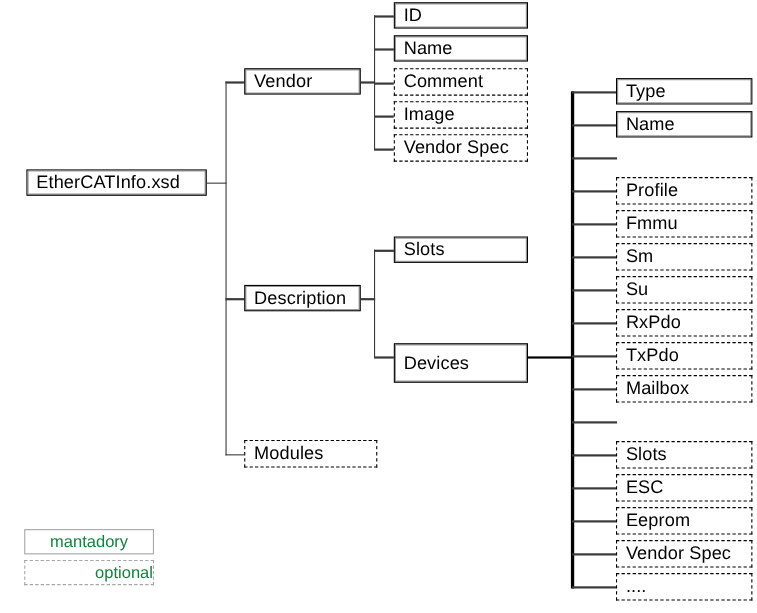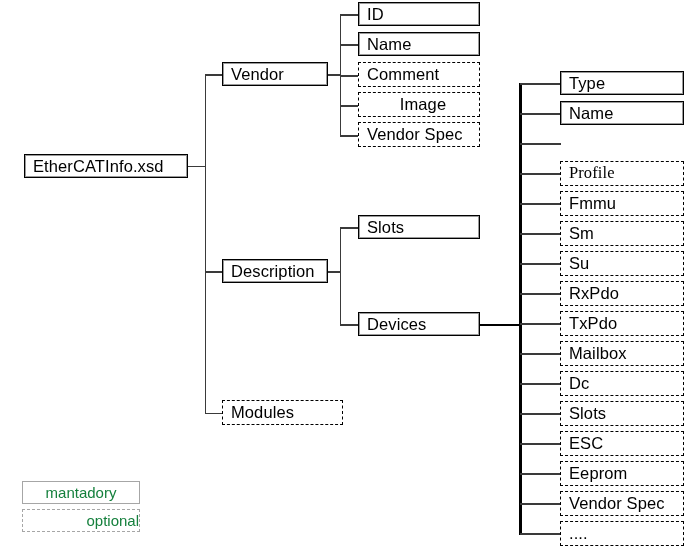--- a/index.html
+++ b/index.html
@@ -125,64 +125,61 @@
 
   <div class="node solid" style="left:358px; top:2px; width:122px; height:24px;">
     <span>ID</span>
   </div>
   <div class="node solid" style="left:358px; top:32px; width:122px; height:24px;">
     <span>Name</span>
   </div>
   <div class="node dashed" style="left:358px; top:62px; width:122px; height:25px;">
     <span>Comment</span>
   </div>
-  <div class="node dashed" style="left:358px; top:92px; width:122px; height:25px;justify-content:center;">
+  <div class="node dashed" style="left:358px; top:92px; width:122px; height:25px;">
     <span>Image</span>
   </div>
   <div class="node dashed" style="left:358px; top:122px; width:122px; height:25px;">
     <span>Vendor Spec</span>
   </div>
 
   <div class="node solid" style="left:358px; top:215px; width:122px; height:24px;">
     <span>Slots</span>
   </div>
-  <div class="node solid" style="left:358px; top:312px; width:122px; height:24px;">
+  <div class="node solid" style="left:358px; top:312px; width:122px; height:36px;">
     <span>Devices</span>
   </div>
 
   <div class="node solid" style="left:560px; top:71px; width:124px; height:24px;">
     <span>Type</span>
   </div>
   <div class="node solid" style="left:560px; top:101px; width:124px; height:24px;">
     <span>Name</span>
   </div>
-  <div class="node dashed" style="left:560px; top:161px; width:124px; height:25px;font-family:Liberation Serif, serif;">
+  <div class="node dashed" style="left:560px; top:161px; width:124px; height:25px;">
     <span>Profile</span>
   </div>
   <div class="node dashed" style="left:560px; top:191px; width:124px; height:25px;">
     <span>Fmmu</span>
   </div>
   <div class="node dashed" style="left:560px; top:221px; width:124px; height:25px;">
     <span>Sm</span>
   </div>
   <div class="node dashed" style="left:560px; top:251px; width:124px; height:25px;">
     <span>Su</span>
   </div>
   <div class="node dashed" style="left:560px; top:281px; width:124px; height:25px;">
     <span>RxPdo</span>
   </div>
   <div class="node dashed" style="left:560px; top:311px; width:124px; height:25px;">
     <span>TxPdo</span>
   </div>
   <div class="node dashed" style="left:560px; top:341px; width:124px; height:25px;">
     <span>Mailbox</span>
   </div>
-  <div class="node dashed" style="left:560px; top:371px; width:124px; height:25px;">
-    <span>Dc</span>
-  </div>
   <div class="node dashed" style="left:560px; top:401px; width:124px; height:25px;">
     <span>Slots</span>
   </div>
   <div class="node dashed" style="left:560px; top:431px; width:124px; height:25px;">
     <span>ESC</span>
   </div>
   <div class="node dashed" style="left:560px; top:461px; width:124px; height:25px;">
     <span>Eeprom</span>
   </div>
   <div class="node dashed" style="left:560px; top:491px; width:124px; height:25px;">

